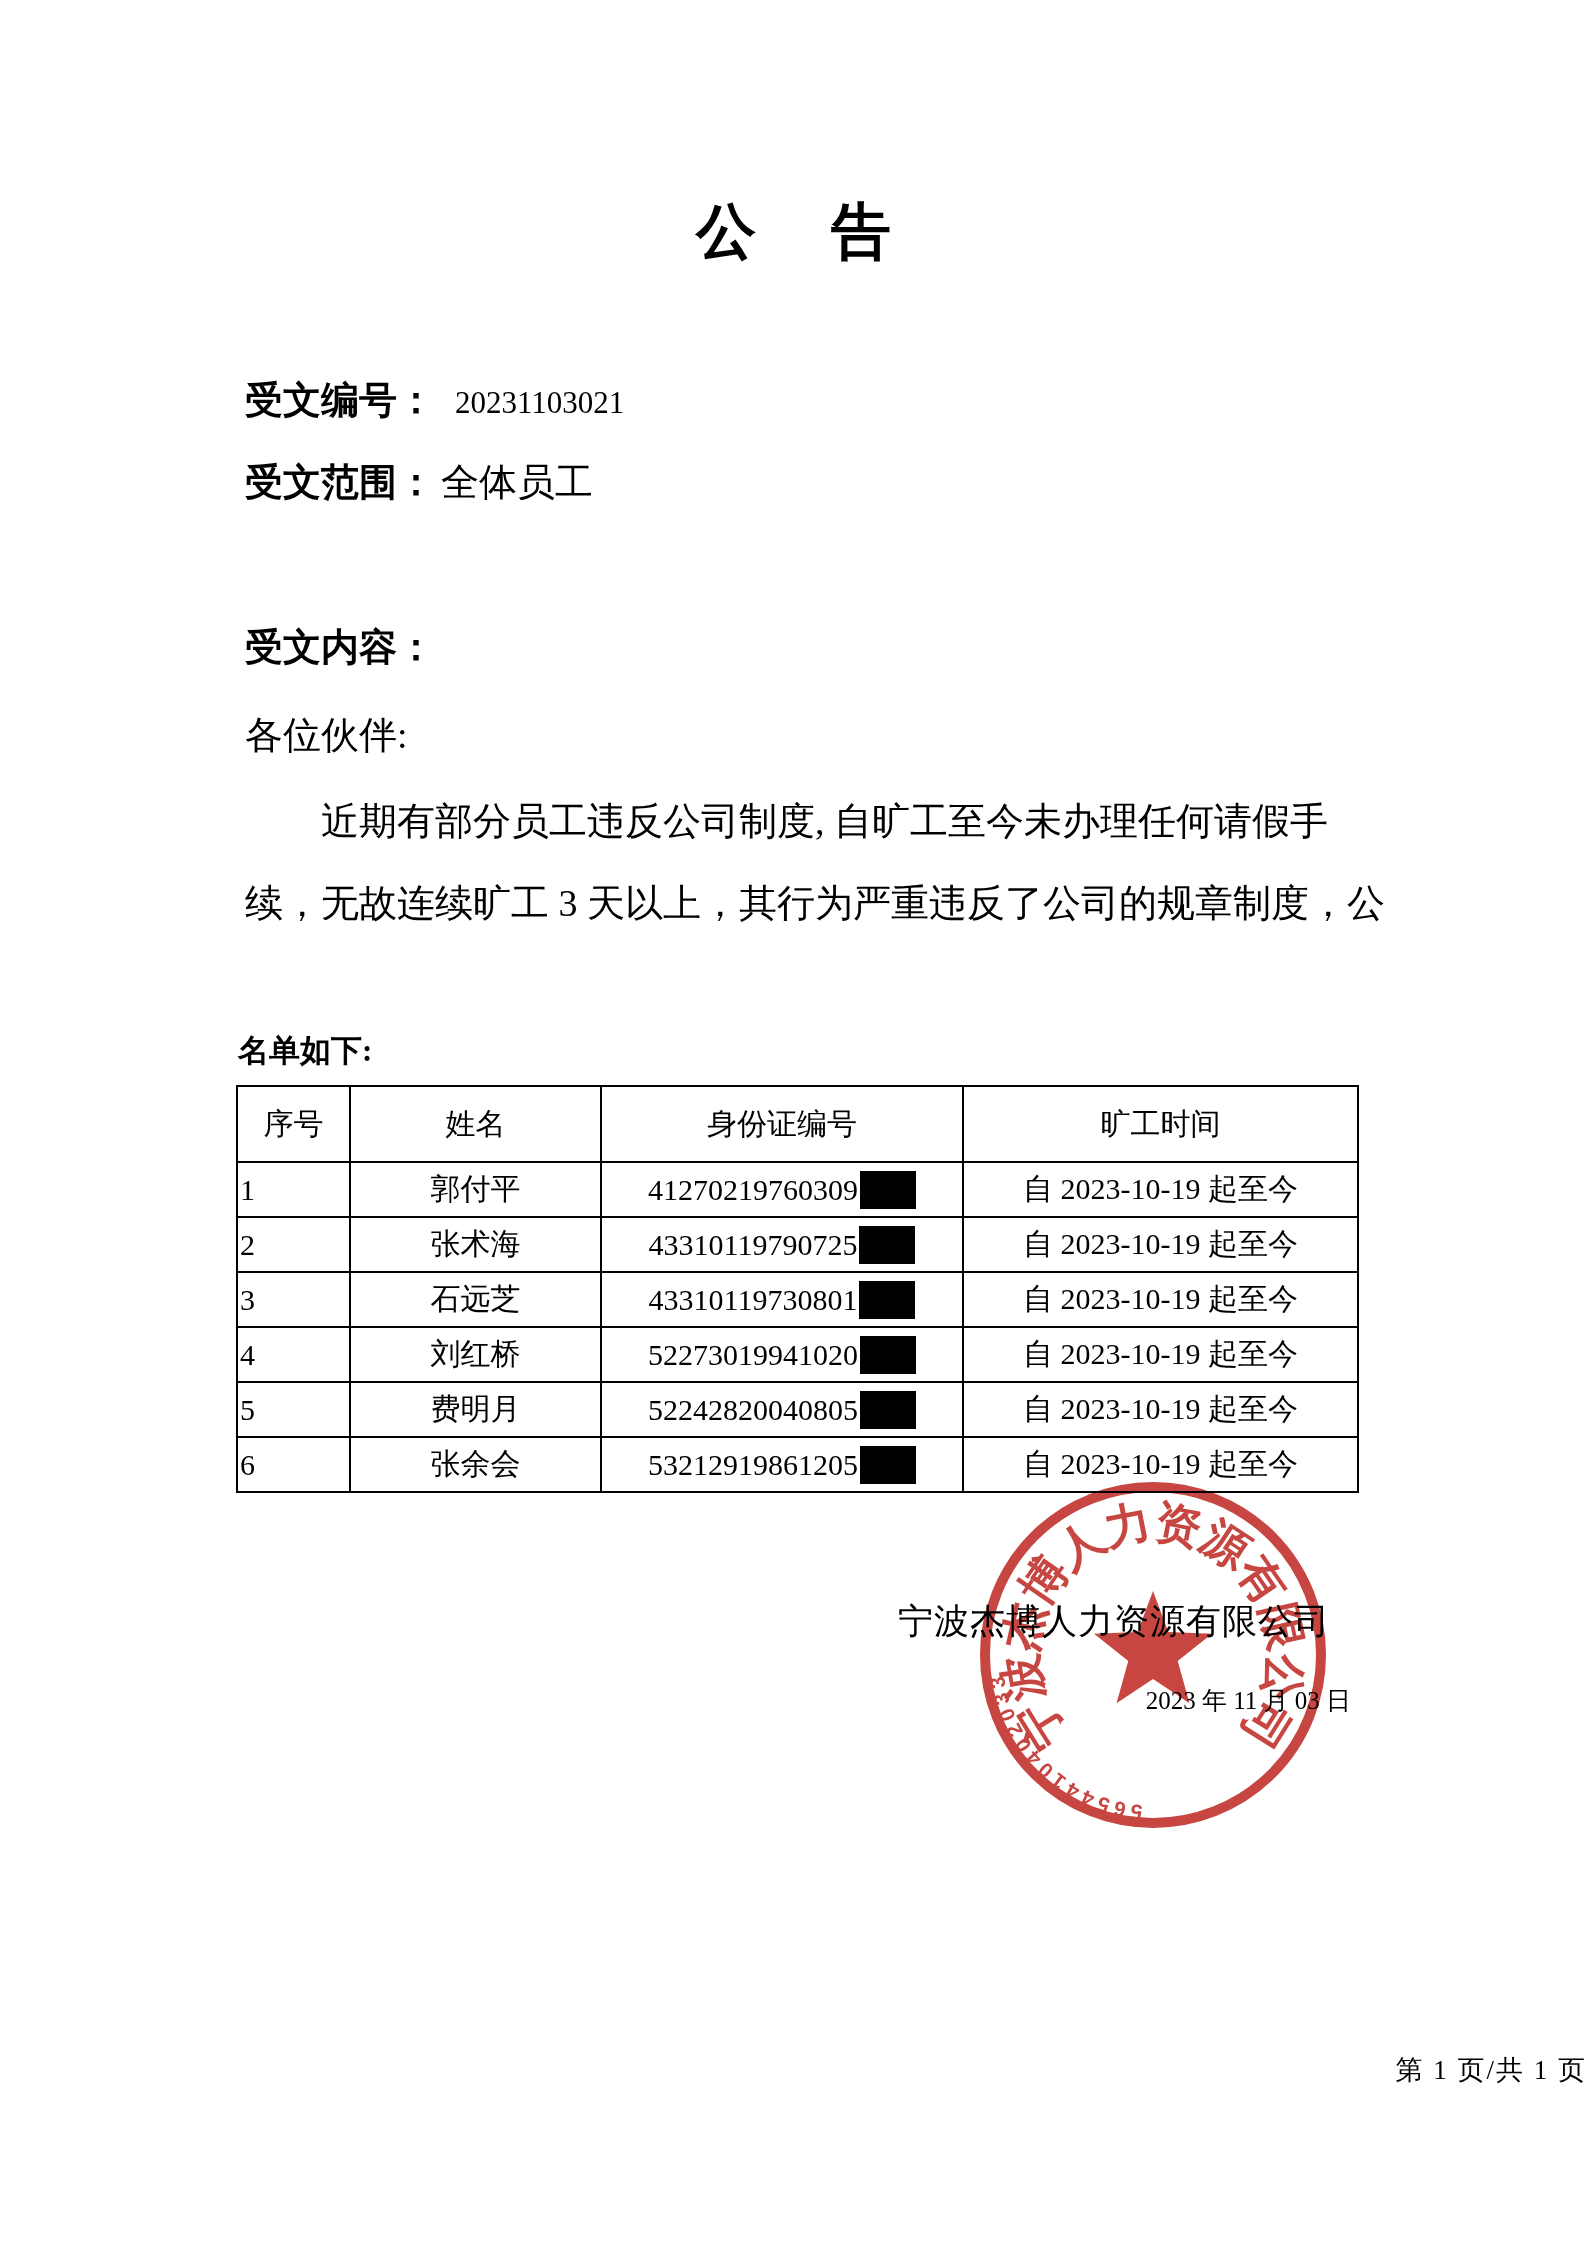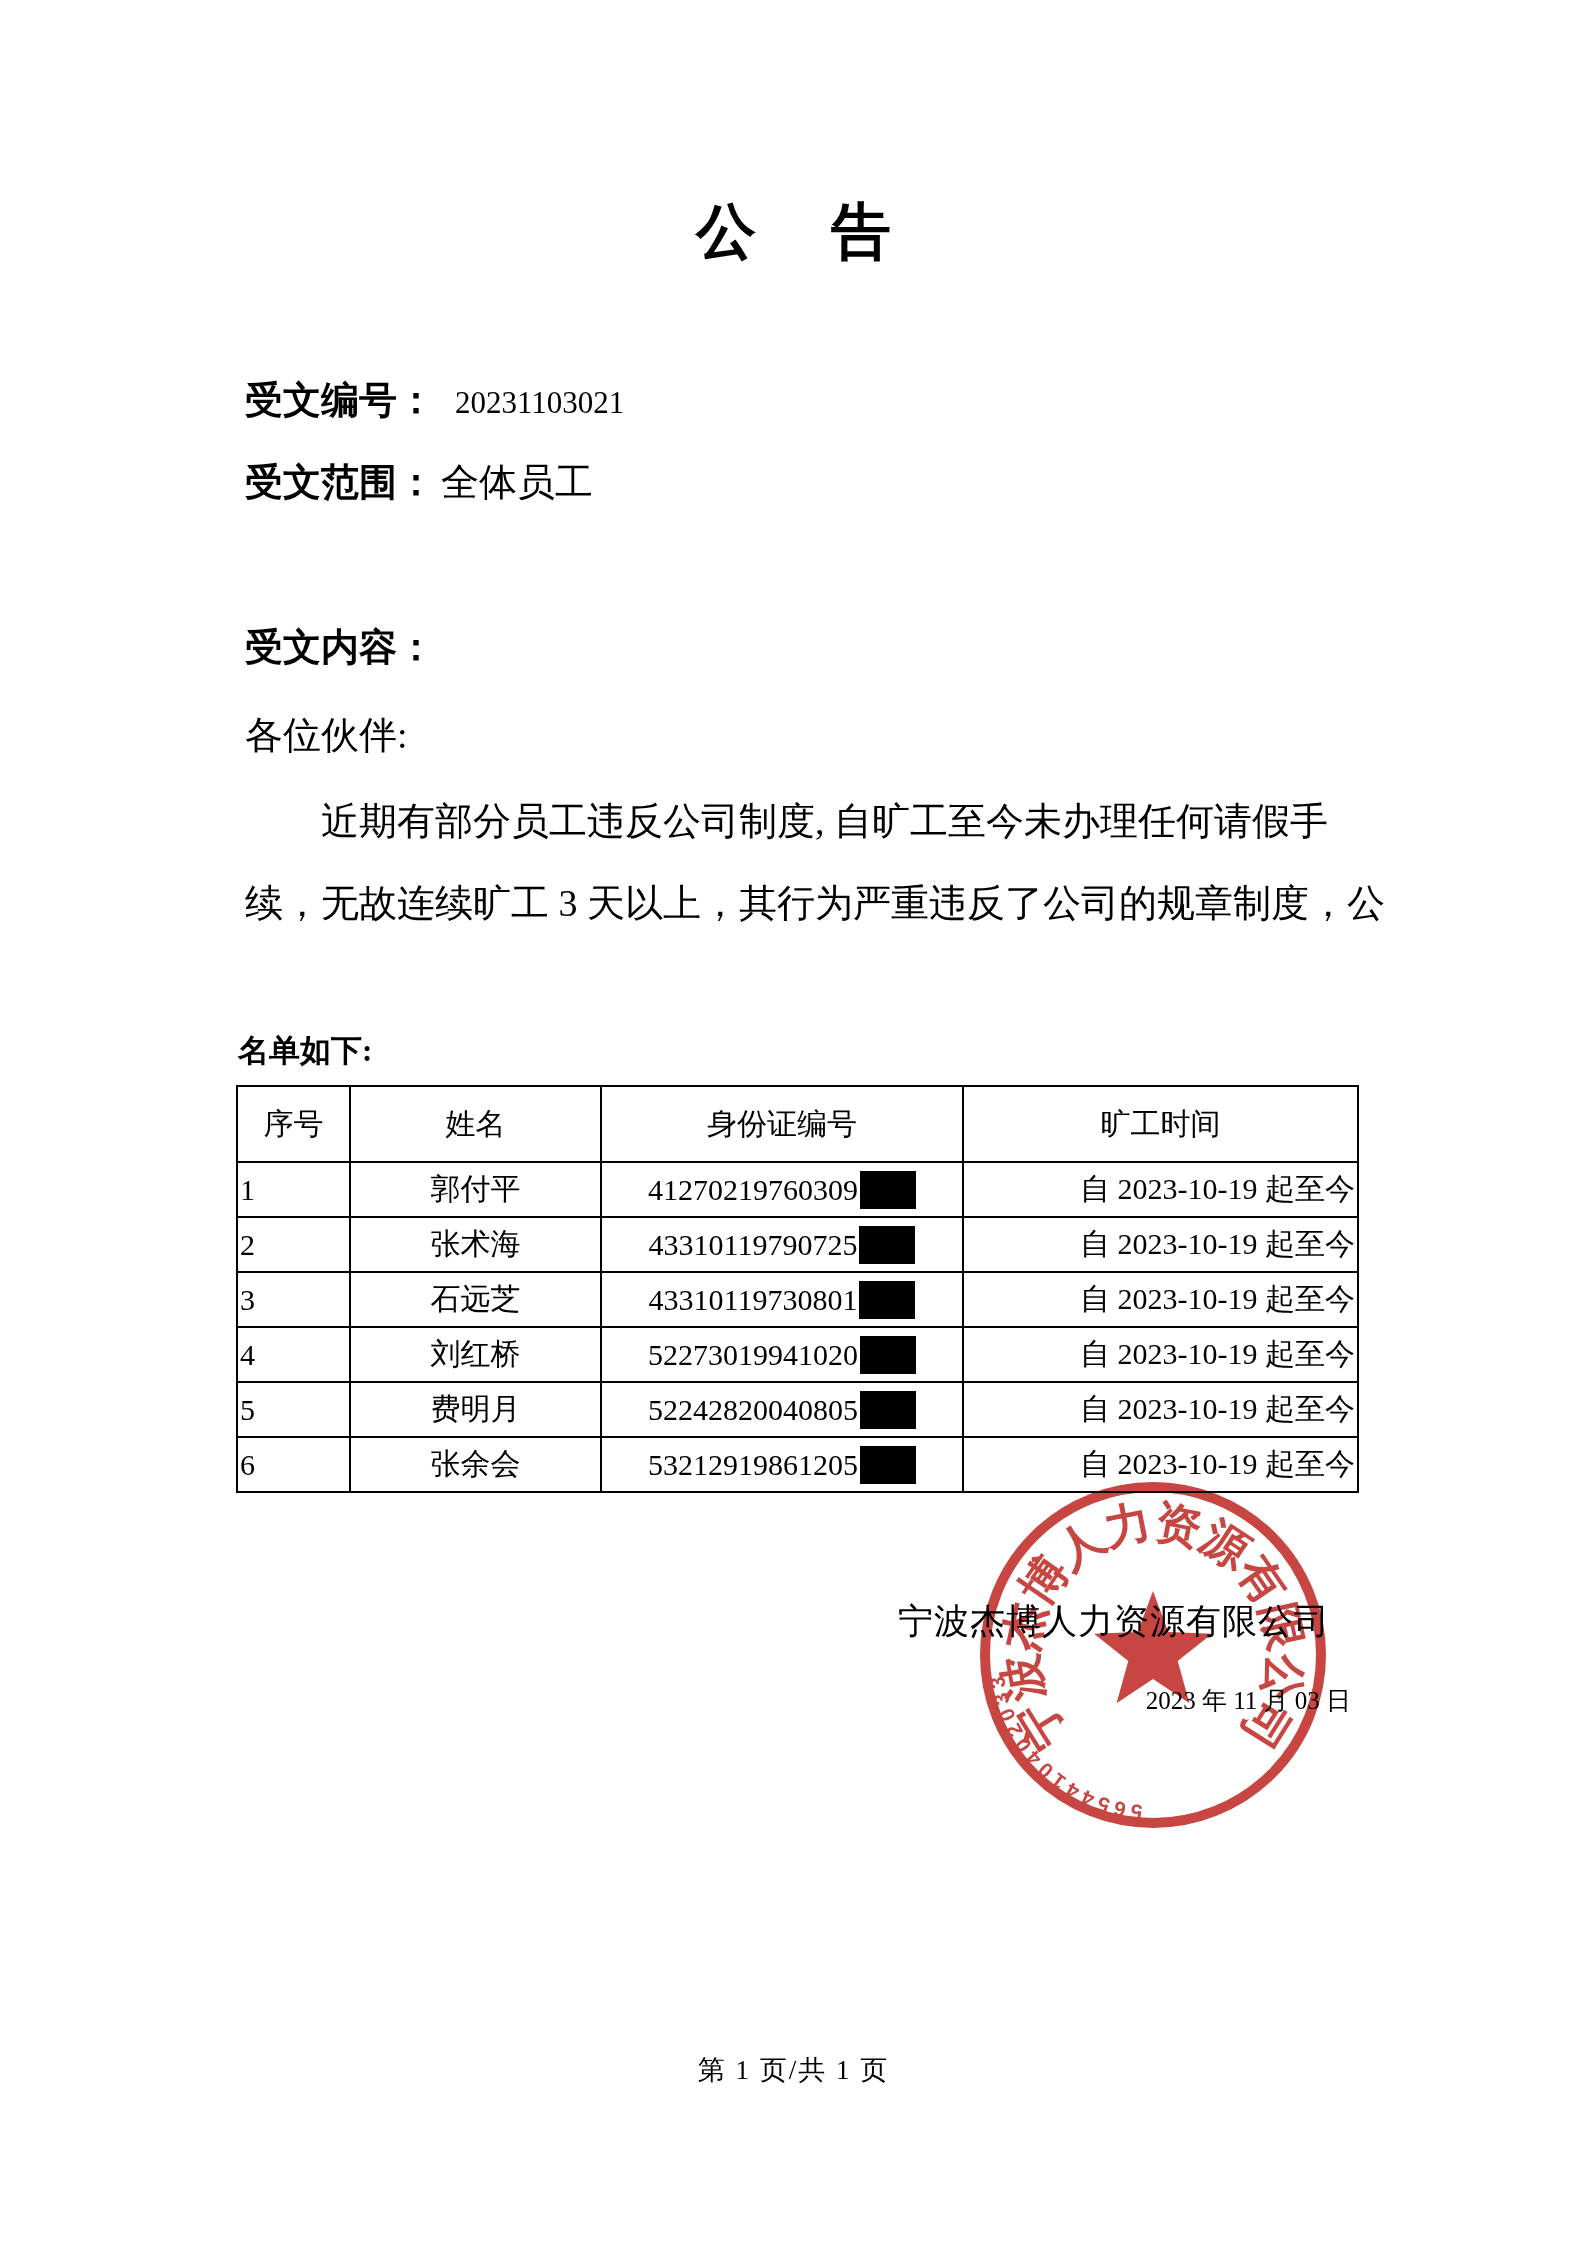--- a/index.html
+++ b/index.html
@@ -30,29 +30,29 @@
   table.roster th,table.roster td{
     border:2px solid #000;font-weight:normal;font-size:30px;padding:2px;
     vertical-align:middle;overflow:hidden;
   }
   table.roster thead tr{height:76px;}
   table.roster tbody tr{height:55px;}
   th.h{text-align:center;}
   td.c-no{text-align:left;padding-left:10px;}
   td.c-name{text-align:center;}
   td.c-id{text-align:center;white-space:nowrap;}
-  td.c-abs{text-align:right;padding-left:20px;white-space:nowrap;}
+  td.c-abs{text-align:center;padding-left:20px;white-space:nowrap;}
   .redact{display:inline-block;width:56px;height:38px;background:#000;vertical-align:-9px;margin-left:2px;}
   .sign-company{position:absolute;top:1598px;right:257px;font-size:35px;letter-spacing:1px;white-space:nowrap;}
   .sign-date{position:absolute;top:1684px;right:236px;font-size:25px;white-space:nowrap;}
   .stamp{
     position:absolute;left:963px;top:1465px;width:380px;height:380px;
     mix-blend-mode:multiply;opacity:.92;pointer-events:none;
   }
-  .footer{position:absolute;top:2052px;left:0;width:100%;text-align:center;font-size:27px;letter-spacing:2px;white-space:nowrap;}
+  .footer{position:absolute;top:2052px;left:0;width:100%;text-align:right;font-size:27px;letter-spacing:2px;white-space:nowrap;}
 </style>
 </head>
 <body>
 
 <div class="page">
 
   <h1 class="title">公 告</h1>
 
   <div class="meta" style="top:380px">
     <span class="lbl">受文编号：</span><span class="val val-num">20231103021</span>

